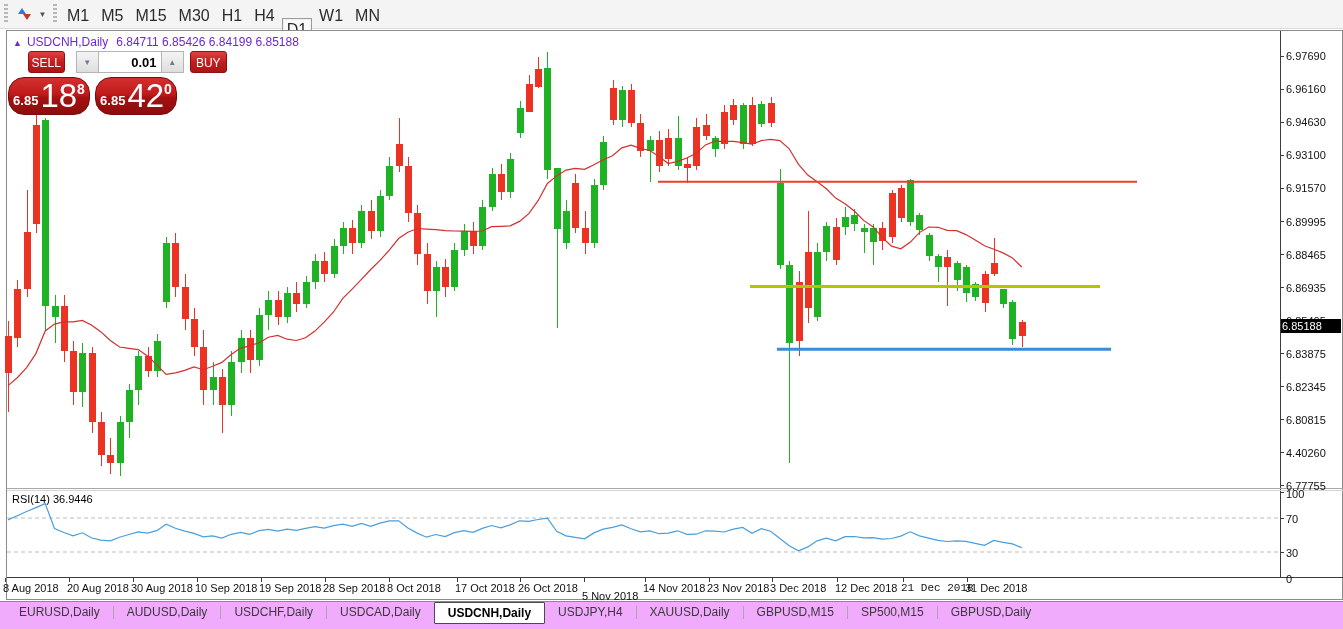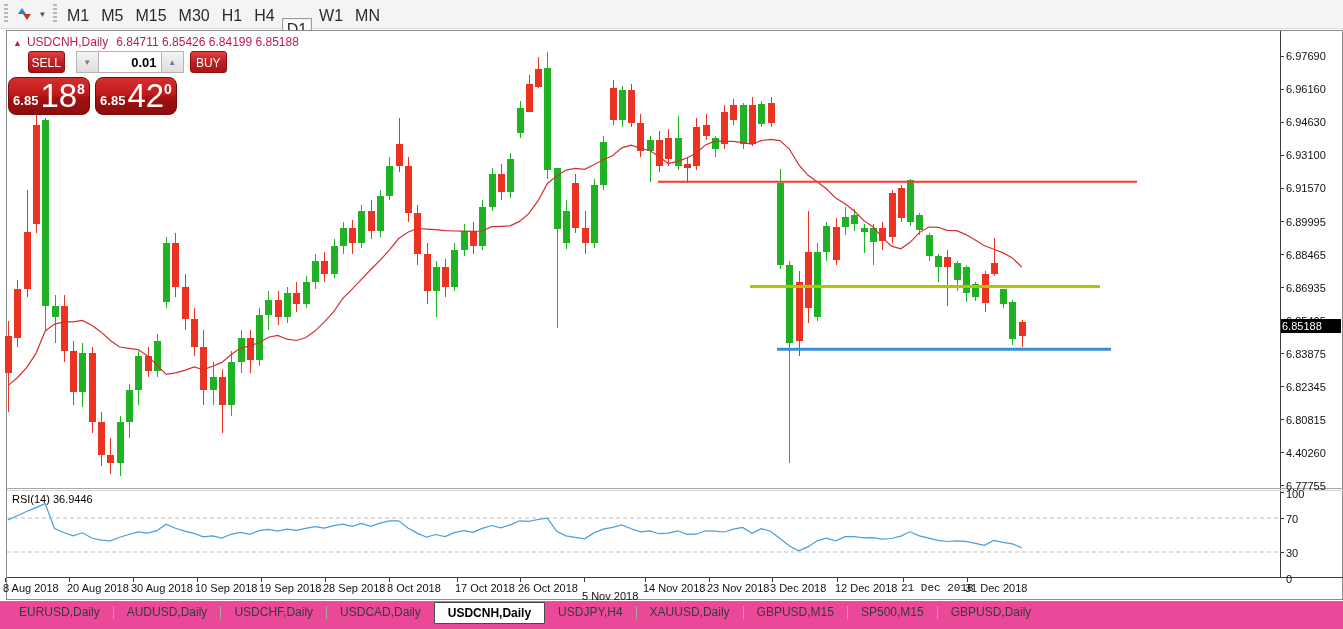--- a/index.html
+++ b/index.html
@@ -14,59 +14,59 @@
   .tf-icon{position:relative;width:14px;height:14px;display:inline-block;}
   .tf-icon .up{position:absolute;left:1px;top:1px;width:0;height:0;border-left:4px solid transparent;border-right:4px solid transparent;border-bottom:6px solid #2e7dd1;}
   .tf-icon .dn{position:absolute;left:6px;top:7px;width:0;height:0;border-left:4px solid transparent;border-right:4px solid transparent;border-top:6px solid #c23a2e;}
   .caret-btn{width:13px;height:21px;font-size:8px;color:#555;display:flex;align-items:center;justify-content:center;}
   .tf-btn{height:21px;min-width:30px;padding:0 4px;margin:0 1px;font-size:16px;color:#2b2b2b;
     line-height:21px;text-align:center;border:1px solid transparent;box-sizing:border-box;cursor:default;}
   .tf-btn.active{background:#fbfbfb;border:1px solid #9c9c9c;box-shadow:inset 0 0 2px #d6d6d6;margin-top:28px;}
 
   
   svg#canvas{position:absolute;left:0;top:0;}
-  .ohlc-title{position:absolute;left:13px;top:35px;font-size:12px;color:#be185d;white-space:nowrap;}
+  .ohlc-title{position:absolute;left:13px;top:35px;font-size:12px;color:#6d28d9;white-space:nowrap;}
   .ohlc-title .tri{font-size:9px;margin-right:5px;}
   .ohlc-title .sym{margin-right:8px;}
 
   
   .trade-panel{position:absolute;left:8px;top:51px;width:219px;}
   .tp-row1{display:flex;align-items:center;height:22px;}
   .tp-btn{height:22px;line-height:22px;text-align:center;color:#fff;font-size:12px;
     background:linear-gradient(180deg,#e04040,#c01f1f 50%,#ad1414);border:1px solid #8f0f0f;
     border-radius:3px;box-sizing:border-box;cursor:pointer;}
   .tp-sell{width:44px;margin-left:20px;}
   .tp-buy{width:45px;margin-left:6px;}
   .tp-spin{display:flex;margin-left:11px;height:22px;}
   .spin-btn{width:23px;height:22px;background:linear-gradient(180deg,#f4f4f4,#dedede);
     border:1px solid #b5b5b5;box-sizing:border-box;display:flex;align-items:center;justify-content:center;
     font-size:8px;color:#6b7b95;cursor:pointer;}
   .vol-field{width:62px;height:22px;border:1px solid #b5b5b5;border-left:none;border-right:none;
     box-sizing:border-box;background:#fff;font-size:13px;font-weight:bold;color:#000;
     text-align:right;padding:0 4px;font-family:"Liberation Sans",sans-serif;}
   .tp-row2{display:flex;margin-top:4px;}
-  .price-box{width:82px;height:38px;border-radius:8px;border:1px solid #7d0a0a;box-sizing:border-box;
+  .price-box{width:82px;height:38px;border-radius:16px;border:1px solid #7d0a0a;box-sizing:border-box;
     background:linear-gradient(180deg,#d athletic,#000);
     background:linear-gradient(180deg,#d23030 0%,#c11a1a 45%,#a31111 55%,#8d0d0d 100%);
     color:#fff;display:flex;align-items:center;justify-content:center;cursor:pointer;}
   .price-box + .price-box{margin-left:5px;}
   .pb-small{font-size:13px;font-weight:bold;align-self:flex-end;padding-bottom:6px;margin-right:2px;}
   .pb-big{font-size:33px;line-height:36px;font-weight:400;}
   .pb-sup{font-size:14px;font-weight:bold;align-self:flex-start;padding-top:3px;}
 
   
   .pa-label{position:absolute;left:1286px;width:55px;height:13px;font-size:11px;color:#111;white-space:nowrap;}
   .current-price-box{position:absolute;left:1281px;width:60px;height:14px;background:#000;color:#fff;
     font-size:11px;line-height:14px;padding-left:1px;box-sizing:border-box;}
   .rsi-label{position:absolute;left:12px;top:493px;font-size:11px;color:#000;}
   .rsi-scale{position:absolute;left:1286px;width:40px;font-size:11px;color:#111;height:13px;}
   .date-label{position:absolute;top:582px;font-size:11px;color:#111;white-space:nowrap;}
 
   
-  .tabbar{position:absolute;left:0;top:601px;width:1343px;height:28px;background:#ec4899;
+  .tabbar{position:absolute;left:0;top:601px;width:1343px;height:28px;background:#f0abfc;
     border-top:1px solid #8a8a8a;display:flex;align-items:flex-start;box-sizing:border-box;padding-left:6px;}
   .tab{height:21px;line-height:21px;padding:0 13px;font-size:12px;color:#3a3a3a;cursor:pointer;white-space:nowrap;}
   .tab.active{background:#fff;border:1px solid #4a4a4a;border-top-width:1px;margin-top:0px;height:20px;
     line-height:20px;font-weight:bold;color:#000;border-radius:1px;}
   .tab-sep{width:1px;height:13px;background:#a8a8a8;margin-top:4px;}
 </style>
 </head>
 <body>
 
 <div class="toolbar">

